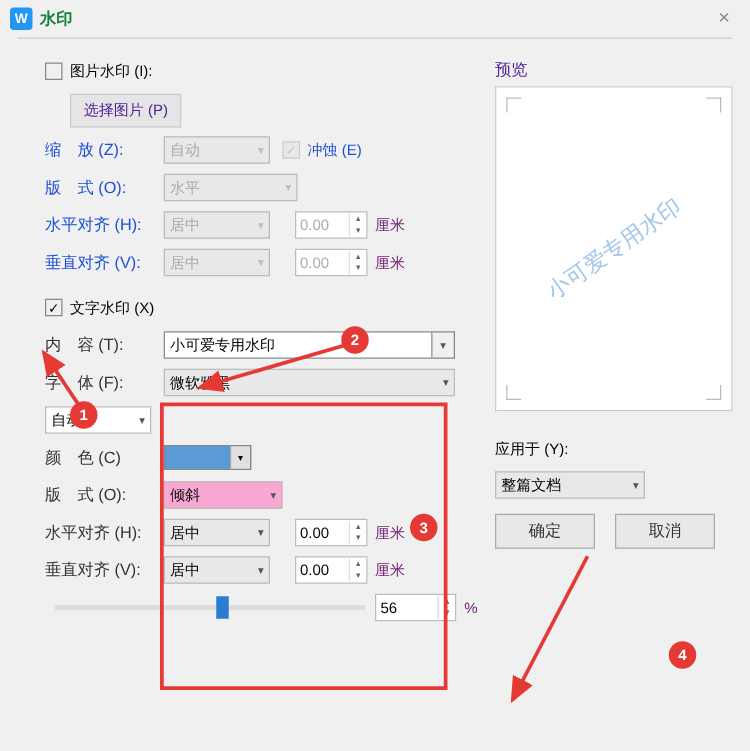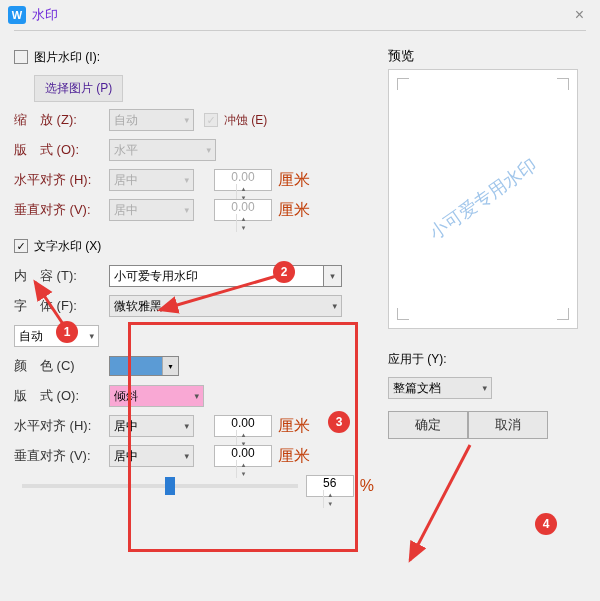--- a/index.html
+++ b/index.html
@@ -1,57 +1,57 @@
 <!DOCTYPE html>
 <html><head>
 <meta charset="utf-8">
 <style>
 * { box-sizing: border-box; margin: 0; padding: 0; }
 body { font-family: "Microsoft YaHei", sans-serif; font-size: 12px; background: #f0f0f0; width: 600px; height: 601px; overflow: hidden; position: relative; }
 .titlebar { height: 30px; display: flex; align-items: center; padding: 0 8px; background: #f0f0f0; }
 .app-icon { width: 18px; height: 18px; background: #2196f3; border-radius: 3px; display: flex; align-items: center; justify-content: center; color: #fff; font-weight: bold; font-size: 11px; margin-right: 6px; }
-.title { color: #6d28d9; font-size: 13px; }
+.title { color: #15803d; font-size: 13px; font-weight: bold; }
 .close-x { margin-left: auto; color: #888; font-size: 16px; padding: 0 8px; cursor: pointer; }
 .content { padding: 0 14px; position: relative; }
 .fieldset-label { color: #444; font-size: 13px; margin-bottom: 4px; }
 .fieldset-line { border-top: 1px solid #ccc; margin-bottom: 8px; }
 .row { display: flex; align-items: center; margin: 6px 0; min-height: 24px; }
 .checkbox { width: 14px; height: 14px; border: 1px solid #888; margin-right: 6px; display: flex; align-items: center; justify-content: center; font-size: 11px; }
 .label { width: 95px; color: #333; font-size: 13px; }
-.label-dis { color: #7f1d1d; }
+.label-dis { color: #1d4ed8; }
 .btn-dis { background: #e5e5e5; border: 1px solid #ccc; color: #4c1d95; padding: 4px 10px; font-size: 12px; }
 .combo { height: 22px; border: 1px solid #bbb; background: #fff; display: flex; align-items: center; padding: 0 4px; position: relative; }
 .combo-dis { background: #e8e8e8; color: #aaa; }
 .combo-arrow { margin-left: auto; font-size: 9px; color: #555; }
 .combo-dis .combo-arrow { color: #bbb; }
 .input-txt { height: 22px; border: 1px solid #888; background: #fff; padding: 0 4px; font-size: 12px; }
-.spin { width: 58px; height: 22px; border: 1px solid #bbb; display: flex; align-items: center; background: #fff; flex-direction: column; }
+.spin { width: 58px; height: 22px; border: 1px solid #bbb; display: flex; align-items: center; background: #fff; }
 .spin span:first-child { flex: 1; padding: 0 3px; }
 .spin-btns { width: 14px; display: flex; flex-direction: column; font-size: 7px; color: #666; line-height: 9px; text-align: center; border-left: 1px solid #ddd; }
-.unit { margin-left: 6px; color: #c2410c; font-size: 16px; }
-.left-col { width: 360px; }
+.unit { margin-left: 6px; color: #701a75; font-size: 12px; }
+.left-col { width: 360px; margin-left: 22px; }
 .main { display: flex; }
 .right-col { flex: 1; padding-left: 14px; }
-.preview-label { color: #000000; font-size: 13px; margin: 8px 0 4px; }
+.preview-label { color: #4c1d95; font-size: 13px; margin: 8px 0 4px; }
 .preview-box { width: 190px; height: 260px; background: #fff; border: 1px solid #ccc; position: relative; }
 .corner { position: absolute; width: 12px; height: 12px; border: 1px solid #bbb; }
 .corner.tl { top: 8px; left: 8px; border-right: none; border-bottom: none; }
 .corner.tr { top: 8px; right: 8px; border-left: none; border-bottom: none; }
 .corner.bl { bottom: 8px; left: 8px; border-right: none; border-top: none; }
 .corner.br { bottom: 8px; right: 8px; border-left: none; border-top: none; }
 .wm-text { position: absolute; top: 50%; left: 50%; transform: translate(-50%, -50%) rotate(-35deg); color: #8ab8e6; font-size: 18px; white-space: nowrap; opacity: 0.8; }
 .color-swatch { width: 70px; height: 20px; background: #5b9bd5; border: 1px solid #888; display: flex; }
 .color-swatch .arrow { width: 16px; margin-left: auto; background: #e0e0e0; display: flex; align-items: center; justify-content: center; font-size: 8px; border-left: 1px solid #aaa; }
 .slider { flex: 1; height: 4px; background: #ddd; position: relative; margin: 0 8px; }
 .slider-thumb { position: absolute; width: 10px; height: 18px; background: #2b7cd3; top: -7px; left: 52%; }
 .redbox { position: absolute; border: 3px solid #e53935; pointer-events: none; }
 .badge { position: absolute; width: 22px; height: 22px; border-radius: 50%; background: #e53935; color: #fff; font-size: 12px; display: flex; align-items: center; justify-content: center; font-weight: bold; pointer-events: none; }
 .arrow-svg { position: absolute; pointer-events: none; }
 .btn { width: 80px; height: 28px; border: 1px solid #aaa; background: #e8e8e8; font-size: 13px; color: #333; cursor: pointer; }
-.btn-row { display: flex; gap: 0; margin-top: 12px; justify-content: flex-start; }
+.btn-row { display: flex; gap: 16px; margin-top: 12px; justify-content: flex-start; }
 .apply-row { margin-top: 18px; }
 </style>
 </head>
 <body>
 
 <div class="titlebar">
   <div class="app-icon">W</div>
   <div class="title">水印</div>
   <div class="close-x">×</div>
 </div>
@@ -194,21 +194,21 @@
               <div>▾</div>
             </div>
         </div>
         <span class="unit">厘米</span>
       </div>
 
       <div class="row">
         <div class="slider">
           <div class="slider-thumb"></div>
         </div>
-        <div class="spin" style="width:48px;justify-content:space-between;">
+        <div class="spin" style="width:65px;justify-content:space-between;">
           <span>56</span>
           <div class="spin-btns">
               <div>▴</div>
               <div>▾</div>
             </div>
         </div>
         <span class="unit">%</span>
       </div>
 
     </div>
@@ -219,21 +219,21 @@
         <div class="corner tl"></div>
           <div class="corner tr"></div>
         <div class="corner bl"></div>
           <div class="corner br"></div>
         <div class="wm-text">小可爱专用水印</div>
       </div>
 
       <div class="row apply-row">
         <span>应用于 (Y):</span>
       </div>
-      <div class="combo" style="width:104px;background:#e8e8e8;">
+      <div class="combo" style="width:120px;background:#e8e8e8;">
         <span>整篇文档</span>
           <span class="combo-arrow">▾</span>
       </div>
 
       <div class="btn-row">
         <button class="btn">确定</button>
         <button class="btn">取消</button>
       </div>
     </div>
   </div>

